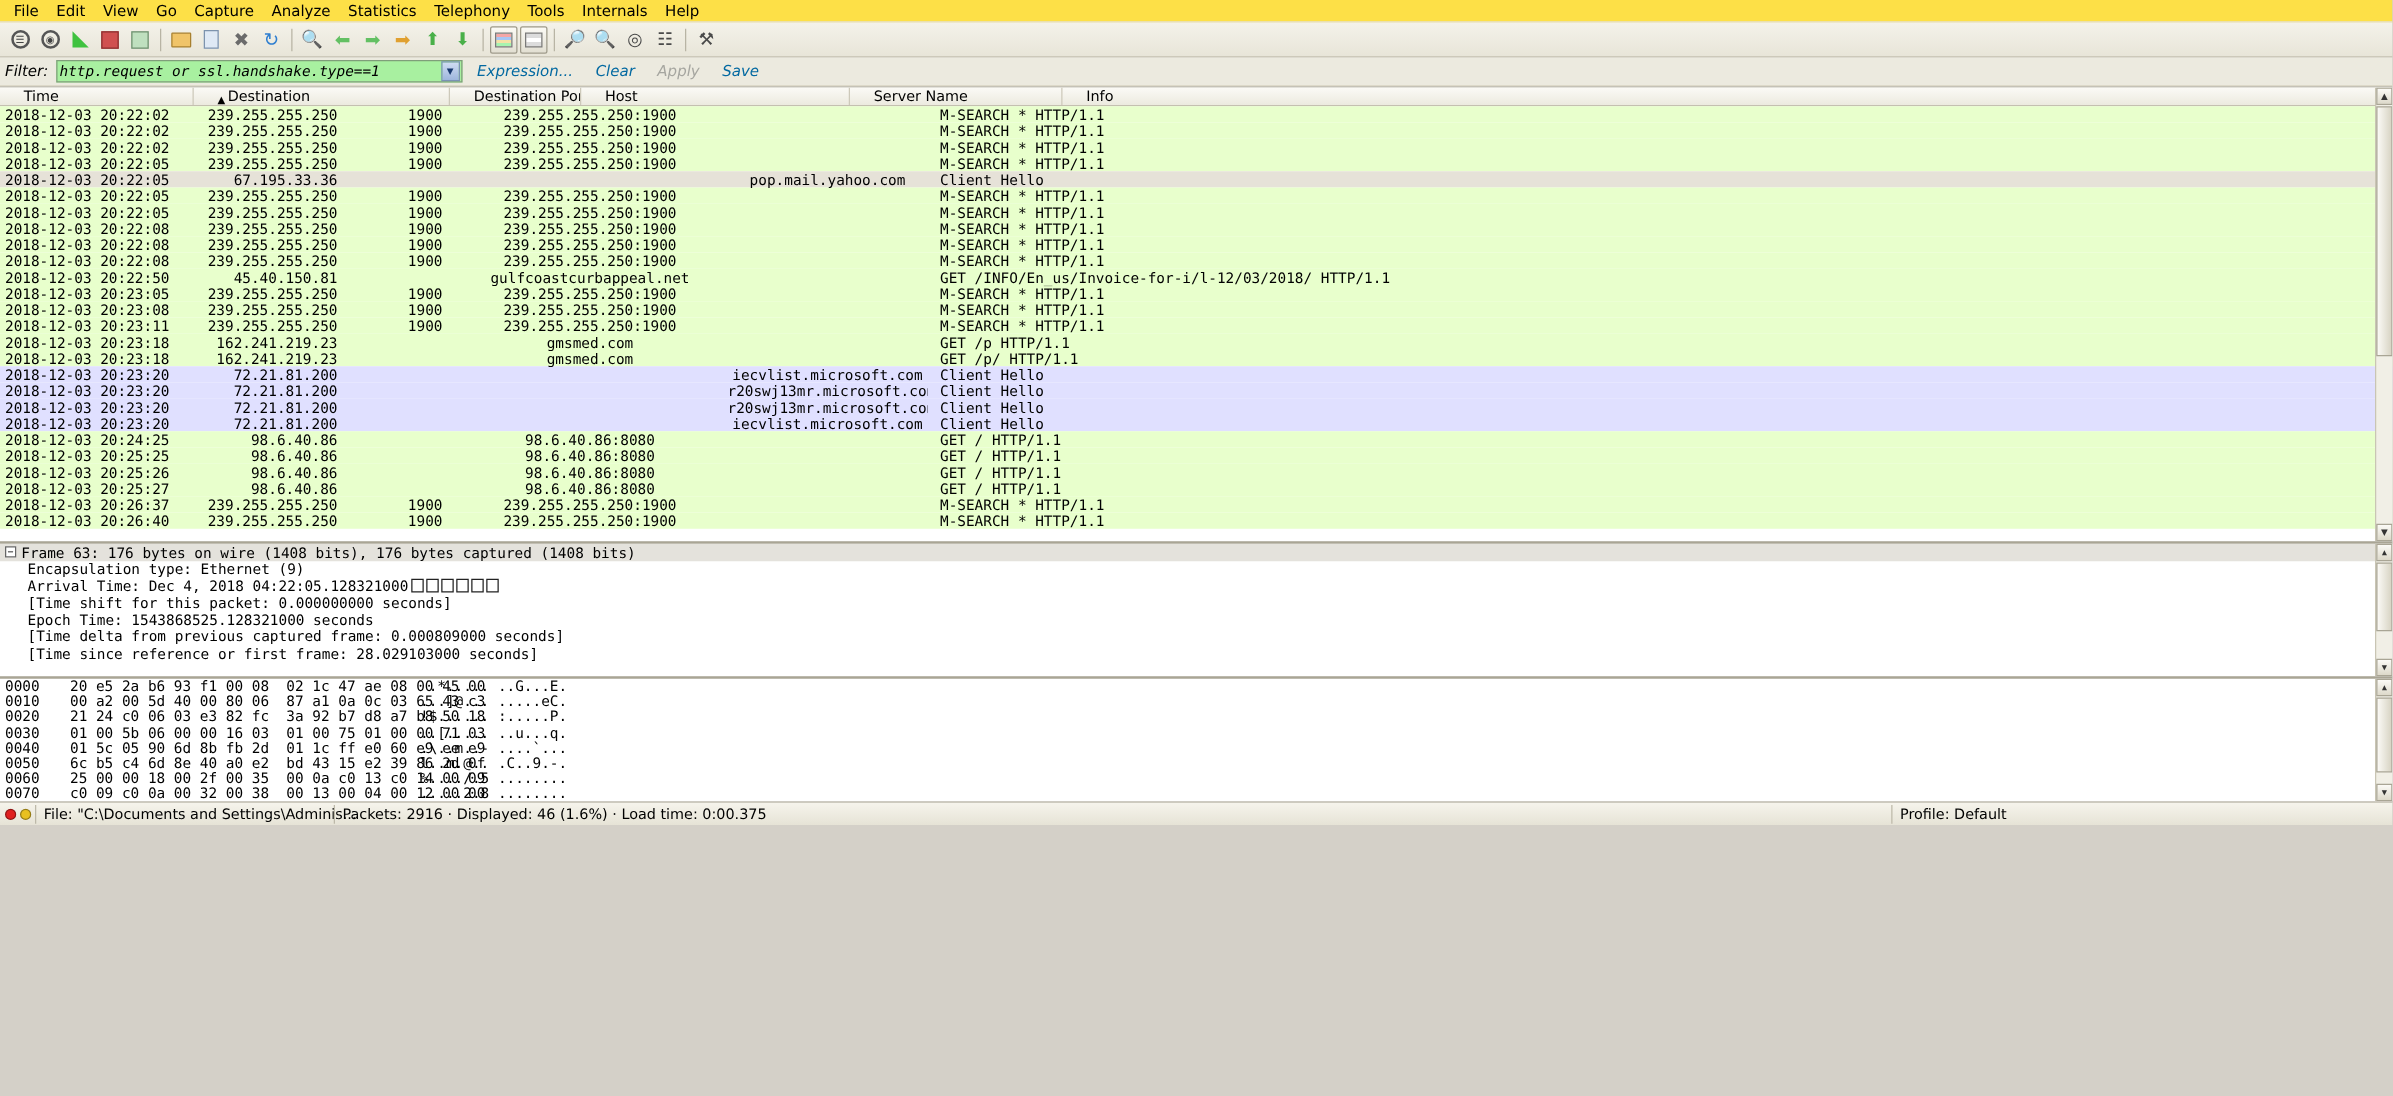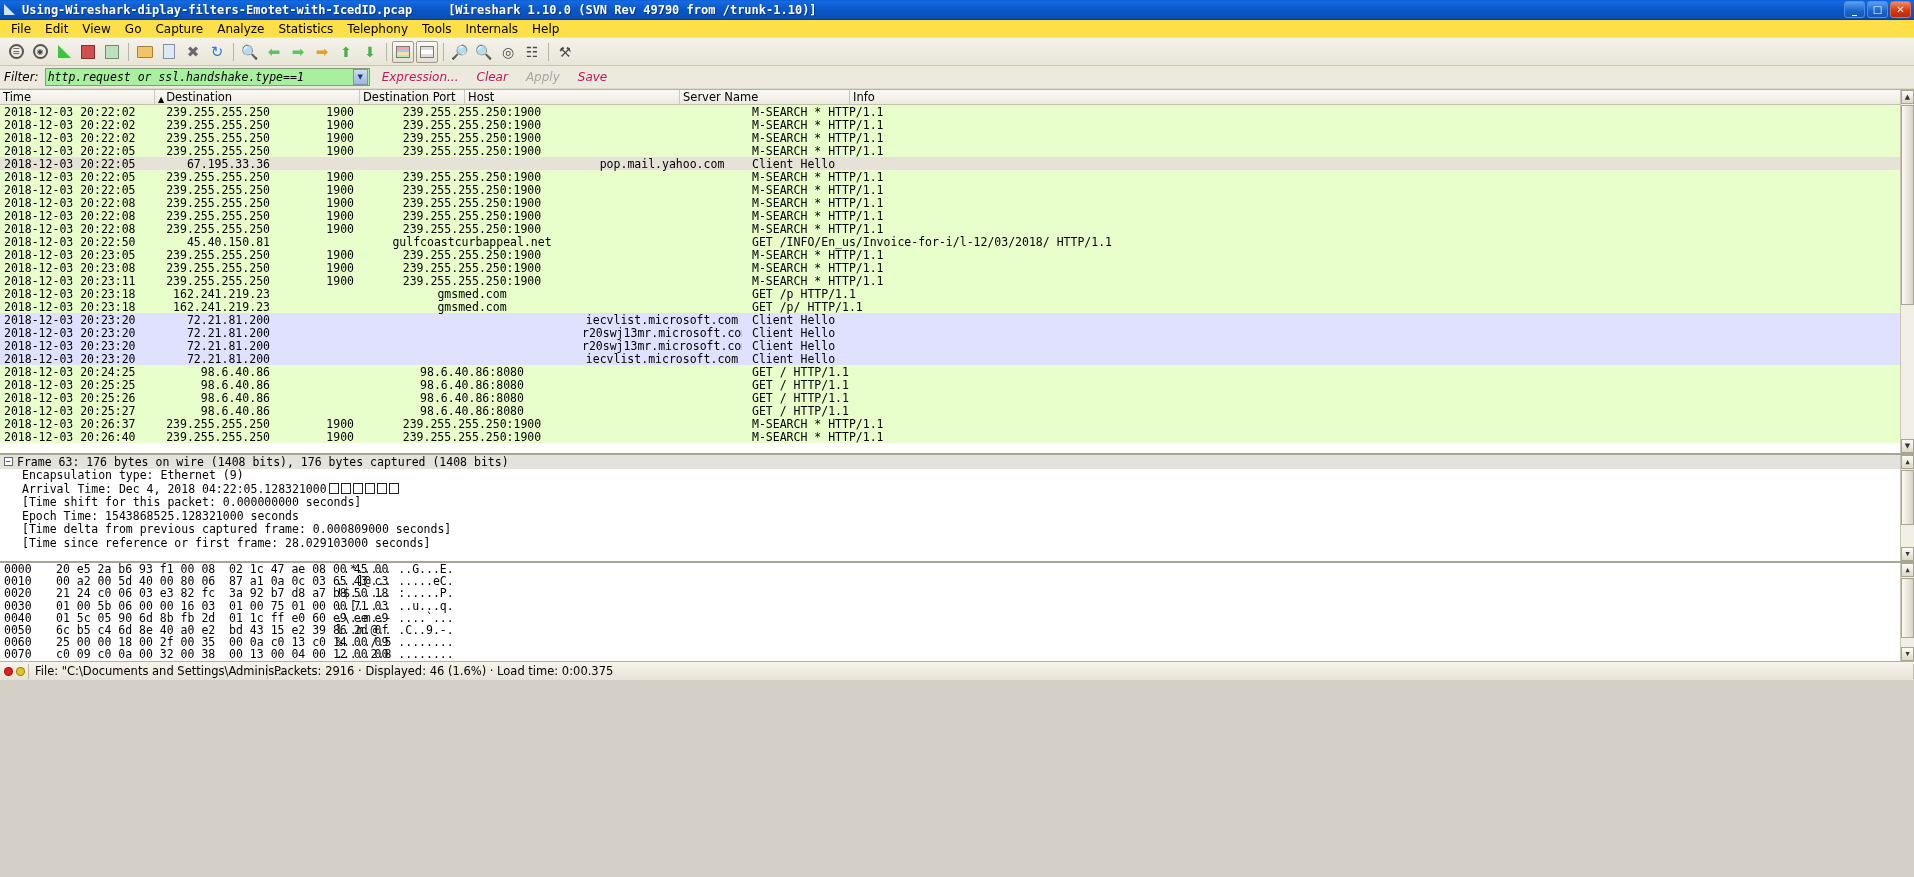--- a/index.html
+++ b/index.html
@@ -121,21 +121,21 @@
   .filter-drop {
     width: 15px; height: 16px;
     background: linear-gradient(to bottom,#cfdcf2,#9eb6dd);
     border: 1px solid #7b92b5;
     display: flex; align-items: center; justify-content: center;
     font-size: 7px; color: #1a3a70;
     position: absolute; right: 1px; top: 0px;
   }
   .filter-btn {
     font-family: "DejaVu Sans", sans-serif;
-    font-size: 12px; color: #be185d;
+    font-size: 12px; color: #0369a1;
     padding: 1px 6px; margin-left: 6px;
     white-space: nowrap;
   }
   .filter-btn.disabled { color: #a6a6a0; }
 
   
   .packet-list {
     position: relative;
     background: #ffffff;
     border-top: 1px solid #b5b1a2;
@@ -145,21 +145,21 @@
   .col-header {
     height: 15px;
     background: linear-gradient(to bottom,#fbfaf6,#eceadf);
     display: flex;
     border-bottom: 1px solid #c4c0b0;
     font-family: "DejaVu Sans", sans-serif;
     font-size: 11.5px;
   }
   .col-header .ch {
     position: relative;
-    padding-left: 3px;
+    padding-left: 19px;
     border-right: 1px solid #cdc9ba;
     display: flex; align-items: flex-end;
     color: #000; white-space: nowrap;
     overflow: hidden;
   }
   .sort-arrow { margin-right: 2px; font-size: 8px; }
   .rows { font-family: "DejaVu Sans Mono", monospace; font-size: 11.5px; }
   .row {
     height: 13px; display: flex; align-items: center;
     white-space: nowrap;
@@ -311,30 +311,20 @@
   .g-down { color:#49b049; font-size:14px; }
   .g-zoom { color:#4a4a4a; font-size:14px; }
   .g-lines { width:14px;height:12px;background:linear-gradient(#f4a6a6 0 25%,#a6c6f4 25% 50%,#f4e2a6 50% 75%,#a6f4b0 75% 100%);border:1px solid #7a7a7a;}
   .g-lines2{ width:14px;height:12px;background:linear-gradient(#dcdcdc 0 33%,#fff 33% 66%,#dcdcdc 66% 100%);border:1px solid #7a7a7a;}
 </style>
 </head>
 <body>
 
 <div id="app">
 
-  <div class="titlebar">
-    <div class="title-icon"></div>
-    <span class="title-text">Using-Wireshark-diplay-filters-Emotet-with-IcedID.pcap</span>
-    <span class="title-text title-version">[Wireshark 1.10.0  (SVN Rev 49790 from /trunk-1.10)]</span>
-    <div class="title-btns">
-      <div class="tbtn">_</div>
-      <div class="tbtn">□</div>
-      <div class="tbtn close">✕</div>
-    </div>
-  </div>
 
   <div class="menubar">
     <div class="menu-item">File</div>
     <div class="menu-item">Edit</div>
     <div class="menu-item">View</div>
     <div class="menu-item">Go</div>
     <div class="menu-item">Capture</div>
     <div class="menu-item">Analyze</div>
     <div class="menu-item">Statistics</div>
     <div class="menu-item">Telephony</div>
@@ -729,16 +719,17 @@
   <div class="statusbar">
     <div class="expert-ico">
       <span class="dot red"></span>
       <span class="dot yellow"></span>
     </div>
     <div class="sb-div"></div>
     <div class="sb-cell" style="width:238px">File: "C:\Documents and Settings\Adminis...</div>
     <div class="sb-div"></div>
     <div class="sb-cell" style="flex:1">Packets: 2916 · Displayed: 46 (1.6%) · Load time: 0:00.375</div>
     <div class="sb-div"></div>
+    <div class="sb-cell" style="width:400px">Profile: Default</div>
   </div>
 
 
 </div>
 
 </body></html>

